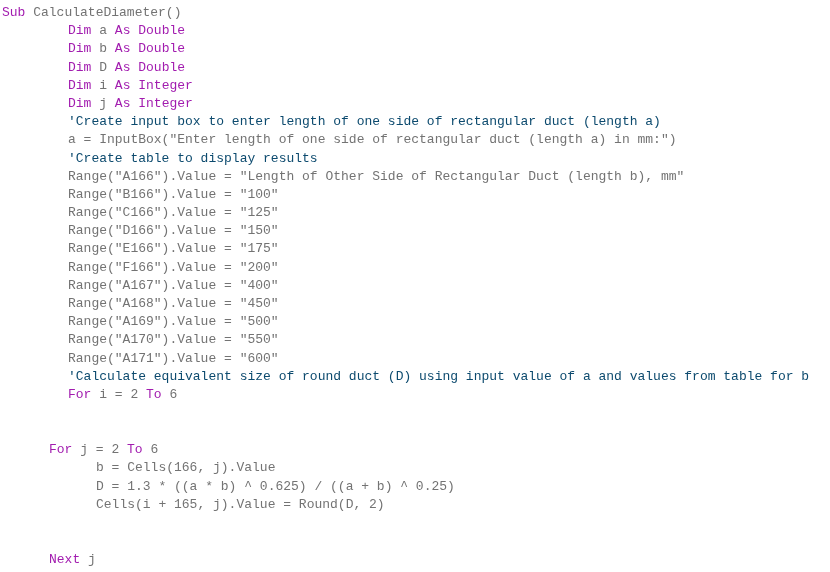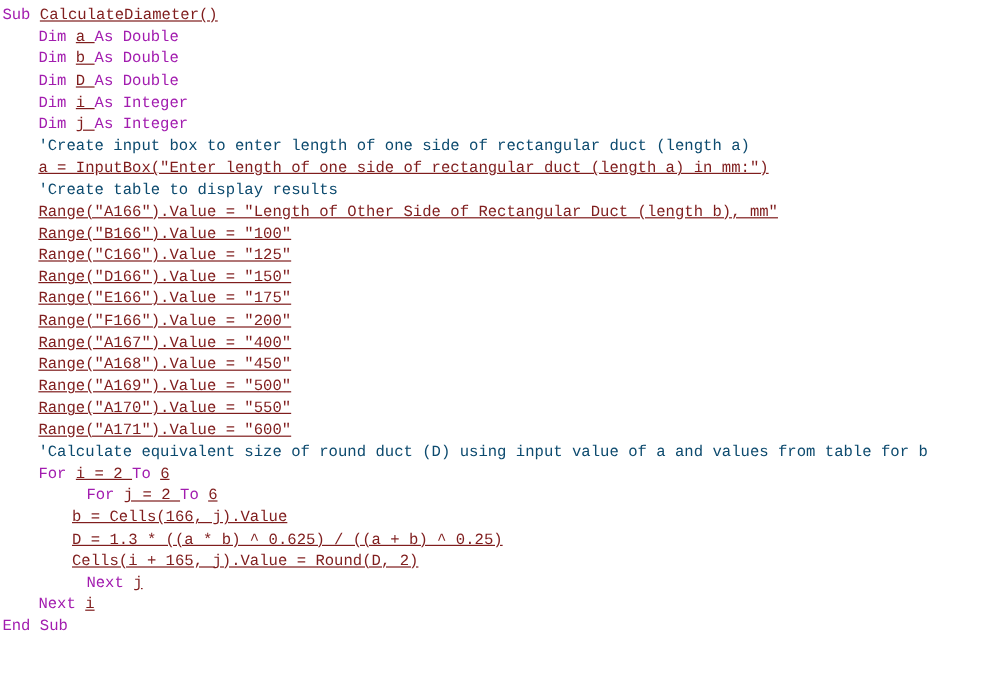--- a/index.html
+++ b/index.html
@@ -18,24 +18,23 @@
       display: block;
       padding-left: 0;
     }
     .kw {
       color: #a21caf;
     }
     .comment {
       color: #0c4a6e;
     }
     .txt {
-      color: #7f1d1d;
-      text-decoration: underline;
+      color: #737373;
     }
-    .indent1 { padding-left: 32px; }
-    .indent2 { padding-left: 72px; }
-    .indent3 { padding-left: 60px; }
+    .indent1 { padding-left: 32px; margin-left: 36px; }
+    .indent2 { padding-left: 49px; margin-top: 37px; }
+    .indent3 { padding-left: 96px; }
     .indent0 { padding-left: 2px; }
   </style>
 </head>
 <body>
 
 <div class="code-container" id="code-root"><div class="line indent0"><span class="kw">Sub </span><span class="txt">CalculateDiameter()</span></div><div class="line indent0"><span class="txt"></span></div><div class="line indent1"><span class="kw">Dim </span><span class="txt">a </span><span class="kw">As Double</span></div><div class="line indent1"><span class="kw">Dim </span><span class="txt">b </span><span class="kw">As Double</span></div><div class="line indent1"><span class="kw">Dim </span><span class="txt">D </span><span class="kw">As Double</span></div><div class="line indent1"><span class="kw">Dim </span><span class="txt">i </span><span class="kw">As Integer</span></div><div class="line indent1"><span class="kw">Dim </span><span class="txt">j </span><span class="kw">As Integer</span></div><div class="line indent0"><span class="txt"></span></div><div class="line indent1"><span class="comment">'Create input box to enter length of one side of rectangular duct (length a)</span></div><div class="line indent1"><span class="txt">a = InputBox("Enter length of one side of rectangular duct (length a) in mm:")</span></div><div class="line indent0"><span class="txt"></span></div><div class="line indent1"><span class="comment">'Create table to display results</span></div><div class="line indent1"><span class="txt">Range("A166").Value = "Length of Other Side of Rectangular Duct (length b), mm"</span></div><div class="line indent1"><span class="txt">Range("B166").Value = "100"</span></div><div class="line indent1"><span class="txt">Range("C166").Value = "125"</span></div><div class="line indent1"><span class="txt">Range("D166").Value = "150"</span></div><div class="line indent1"><span class="txt">Range("E166").Value = "175"</span></div><div class="line indent1"><span class="txt">Range("F166").Value = "200"</span></div><div class="line indent0"><span class="txt"></span></div><div class="line indent1"><span class="txt">Range("A167").Value = "400"</span></div><div class="line indent1"><span class="txt">Range("A168").Value = "450"</span></div><div class="line indent1"><span class="txt">Range("A169").Value = "500"</span></div><div class="line indent1"><span class="txt">Range("A170").Value = "550"</span></div><div class="line indent1"><span class="txt">Range("A171").Value = "600"</span></div><div class="line indent0"><span class="txt"></span></div><div class="line indent1"><span class="comment">'Calculate equivalent size of round duct (D) using input value of a and values from table for b</span></div><div class="line indent1"><span class="kw">For </span><span class="txt">i = 2 </span><span class="kw">To </span><span class="txt">6</span></div><div class="line indent2"><span class="kw">For </span><span class="txt">j = 2 </span><span class="kw">To </span><span class="txt">6</span></div><div class="line indent3"><span class="txt">b = Cells(166, j).Value</span></div><div class="line indent3"><span class="txt">D = 1.3 * ((a * b) ^ 0.625) / ((a + b) ^ 0.25)</span></div><div class="line indent3"><span class="txt">Cells(i + 165, j).Value = Round(D, 2)</span></div><div class="line indent2"><span class="kw">Next </span><span class="txt">j</span></div><div class="line indent1"><span class="kw">Next </span><span class="txt">i</span></div><div class="line indent0"><span class="txt"></span></div><div class="line indent0"><span class="kw">End Sub</span></div></div>
 
 </body></html>

